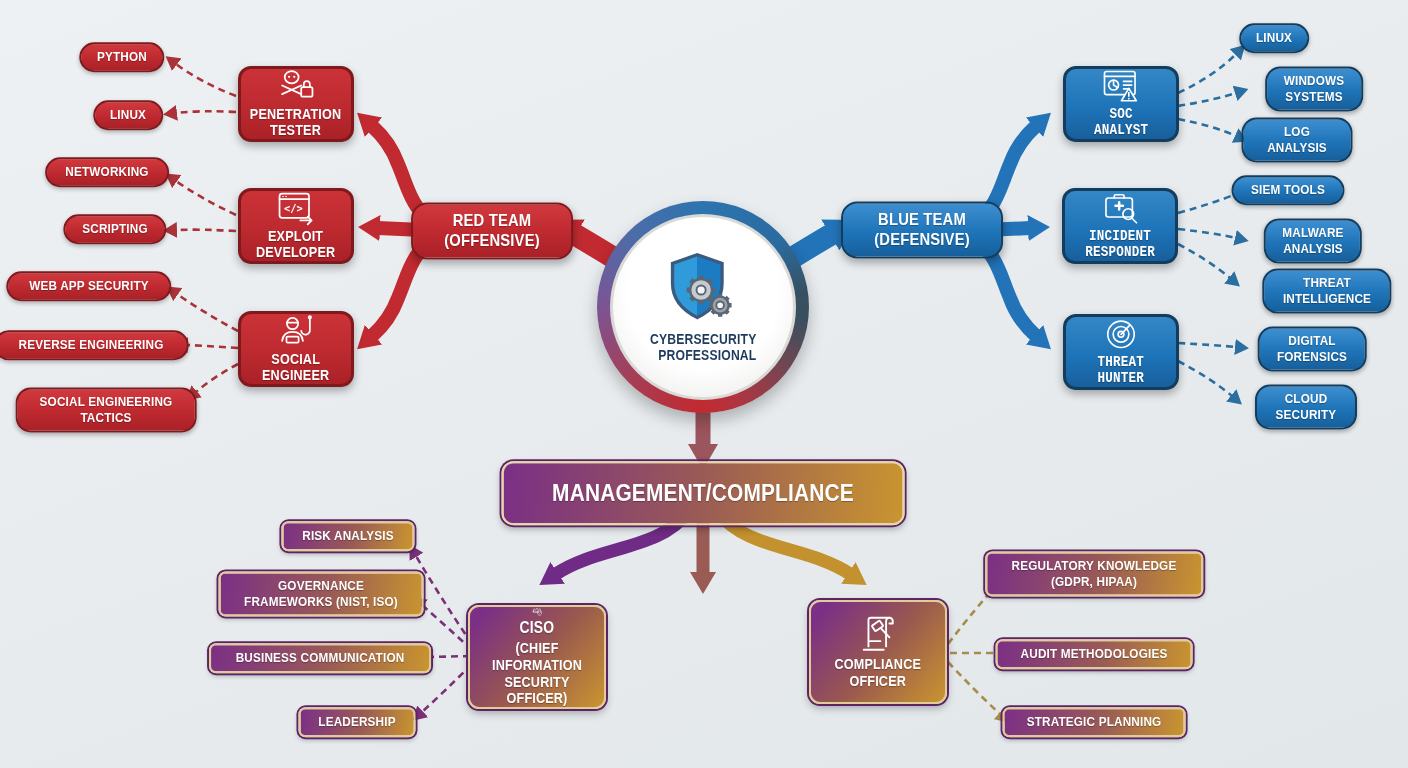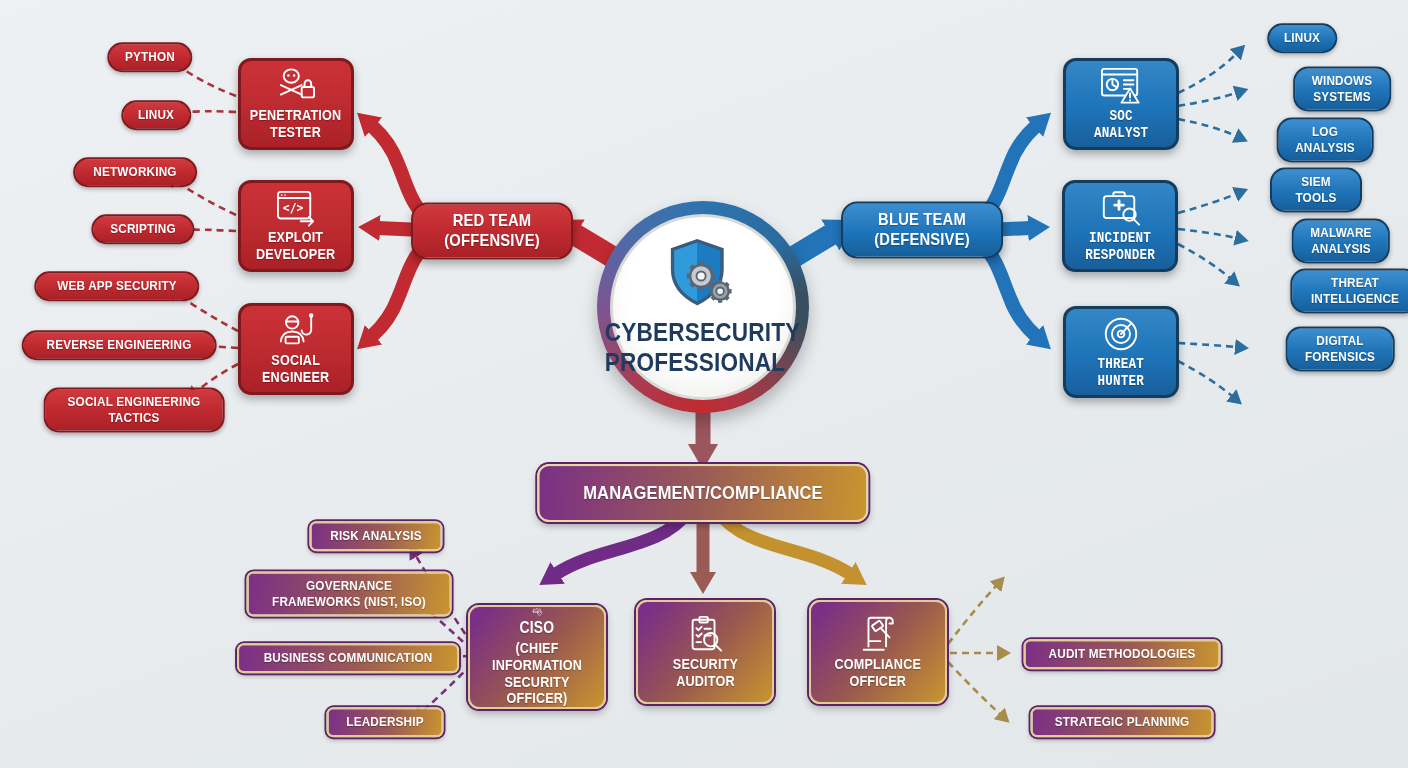--- a/index.html
+++ b/index.html
@@ -13,65 +13,65 @@
     position:absolute;transform:translate(-50%,-50%);
     display:flex;flex-direction:column;align-items:center;justify-content:center;
     color:#fff;font-weight:bold;text-align:center;box-sizing:border-box;
   }
   .cond{
     display:inline-block;transform:scaleX(.87);transform-origin:center;
     white-space:pre-line;line-height:1.15;letter-spacing:.2px;
     text-shadow:0 1px 1px rgba(0,0,0,.3);
   }
   
-  .pill{border-radius:15px;padding:5px 12px;font-size:13.5px;box-shadow:0 2px 4px rgba(0,0,0,.28);margin-left:28px;}
+  .pill{border-radius:15px;padding:5px 12px;font-size:13.5px;box-shadow:0 2px 4px rgba(0,0,0,.28);}
   .pill-red{background:linear-gradient(180deg,#d03a3f 0%,#c02a30 50%,#a92127 100%);border:2.5px solid #7e191e;}
   .pill-blue{background:linear-gradient(180deg,#3e8fd0 0%,#1e74b8 55%,#175f9b 100%);border:2.5px solid #143c5c;}
   .pill-pg{
     background:linear-gradient(100deg,#7b2f86 0%,#9a5b55 55%,#c9952f 100%);
     border:2px solid #e0cc96;box-shadow:0 0 0 2px #5e2366,0 2px 5px rgba(0,0,0,.28);
     border-radius:7px;
   }
   
-  .rolebox{width:116px;height:92px;border-radius:13px;font-size:14.5px;gap:2px;box-shadow:0 4px 8px rgba(0,0,0,.3);}
+  .rolebox{width:116px;height:76px;border-radius:13px;font-size:14.5px;gap:2px;box-shadow:0 4px 8px rgba(0,0,0,.3);}
   .rolebox-red{background:linear-gradient(180deg,#cb3238 0%,#bc2a2f 55%,#aa2127 100%);border:3px solid #7e191e;}
   .rolebox-blue{background:linear-gradient(180deg,#3487c6 0%,#1e74b8 55%,#185f9c 100%);border:3px solid #143c5c;font-family:Liberation Mono, monospace;}
   .rolebox-pg{
     width:138px;height:104px;border-radius:11px;
     background:linear-gradient(130deg,#7b2f86 8%,#99584f 52%,#c9952f 100%);
     border:2px solid #e0cc96;box-shadow:0 0 0 2px #5e2366,0 4px 8px rgba(0,0,0,.3);
   }
   .rolebox .cond{font-size:14.5px;}
   .sub{font-size:11.5px;margin-top:1px;}
   
   .teampill{border-radius:16px;font-size:17px;padding:7px 24px;box-shadow:0 4px 8px rgba(0,0,0,.3);}
   
   .mgmt{
-    border-radius:12px;font-size:19px;padding:16px 26px;
+    border-radius:12px;font-size:24px;padding:16px 26px;
     background:linear-gradient(95deg,#7b2f86 0%,#9a5b55 50%,#c9952f 100%);
     border:2px solid #e6d7a4;box-shadow:0 0 0 2px #5e2366,0 3px 7px rgba(0,0,0,.3);
   }
   
   .center-ring{
     position:absolute;left:703px;top:307px;transform:translate(-50%,-50%);
     width:212px;height:212px;border-radius:50%;
     background:conic-gradient(from -90deg,
       #7c5494 0deg,#4c6ca8 45deg,#2c74b0 90deg,#2a6ba0 140deg,
       #375061 172deg,#3a4f5e 188deg,#7a4450 220deg,#b13441 250deg,
       #c12a30 272deg,#a63e55 315deg,#7c5494 360deg);
     box-shadow:0 8px 16px rgba(0,0,0,.25);
   }
   .center-inner{
     position:absolute;left:13px;top:13px;width:186px;height:186px;border-radius:50%;
     background:radial-gradient(circle at 50% 42%,#ffffff 55%,#f2f2f1 78%,#dcdcda 100%);
     border:3px solid #d9d9d6;
     display:flex;flex-direction:column;align-items:center;justify-content:center;gap:2px;
     box-sizing:border-box;
   }
-  .center-title{color:#1e3b5e;font-weight:bold;font-size:26px;text-align:left;}
+  .center-title{color:#1e3b5e;font-weight:bold;font-size:14px;text-align:right;}
   .center-title .cond{text-shadow:none;line-height:1.12;}
   .icon{display:block;}
 </style>
 </head>
 <body>
 
 <div class="canvas">
 
   <svg class="connectors">
     <defs>
@@ -332,50 +332,40 @@
     </div>
   <div class="node pill pill-blue" style="left:1313px;top:241px">
       <span class="cond">MALWARE ANALYSIS</span>
     </div>
   <div class="node pill pill-blue" style="left:1327px;top:291px">
       <span class="cond">THREAT INTELLIGENCE</span>
     </div>
   <div class="node pill pill-blue" style="left:1312px;top:349px">
       <span class="cond">DIGITAL FORENSICS</span>
     </div>
+  <div class="node pill pill-blue" style="left:1306px;top:407px">
+      <span class="cond">CLOUD SECURITY</span>
+    </div>
 
   <div class="node mgmt" style="left:703px;top:493px">
     <span class="cond">MANAGEMENT/COMPLIANCE</span>
   </div>
 
   <div class="node rolebox rolebox-pg" style="left:537px;top:657px">
     <svg class="icon" width="48" height="38" viewBox="0 0 50 42">
       <g fill="none" stroke="#fff" stroke-width="2" stroke-linecap="round" stroke-linejoin="round">
         <path d="M9,18 L12,7 L19,13 L25,4 L31,13 L38,7 L41,18"></path>
         <rect x="8" y="18" width="24" height="5" rx="1"></rect>
         <path d="M36,17 l9,3 v5.5 c0,5.5 -4,8.5 -9,10.5 c-5,-2 -9,-5 -9,-10.5 V20 Z"></path>
         <path d="M32.5,25 l2.6,2.6 l4.6,-4.6"></path>
       </g>
     </svg>
     <span class="cond" style="font-size:16px">CISO</span>
     <span class="cond sub">(CHIEF INFORMATION
 SECURITY OFFICER)</span>
-  </div>
-  <div class="node rolebox rolebox-pg" style="left:705px;top:652px">
-    <svg class="icon" width="46" height="40" viewBox="0 0 48 42">
-      <g fill="none" stroke="#fff" stroke-width="2" stroke-linecap="round" stroke-linejoin="round">
-        <rect x="11" y="6" width="23" height="31" rx="2.5"></rect>
-        <rect x="18" y="3" width="9" height="6" rx="1.5"></rect>
-        <path d="M15,15 l2,2 l3.5,-3.5 M23.5,15.5 H30 M15,22 l2,2 l3.5,-3.5 M23.5,22.5 H30 M15,29.5 H20"></path>
-        <circle cx="30" cy="27" r="7"></circle>
-        <path d="M35,32.5 L41,38.5"></path>
-      </g>
-    </svg>
-    <span class="cond">SECURITY
-AUDITOR</span>
   </div>
   <div class="node rolebox rolebox-pg" style="left:878px;top:652px">
     <svg class="icon" width="46" height="40" viewBox="0 0 48 42">
       <g fill="none" stroke="#fff" stroke-width="2" stroke-linecap="round" stroke-linejoin="round">
         <path d="M14,34 V6.5 a2.5,2.5 0 0 1 2.5,-2.5 H36 a3.5,3.5 0 0 0 -3.5,3.5 V34"></path>
         <path d="M36,4 a3.5,3.5 0 0 1 3.5,3.5 V10 H36"></path>
         <path d="M9,37.5 H30"></path>
         <rect x="18.5" y="9" width="10" height="7" rx="1" transform="rotate(-35 23.5 12.5)"></rect>
         <path d="M27.5,15.5 L36,24.5"></path>
         <path d="M15.5,28.5 h11"></path>
@@ -392,20 +382,24 @@
       <span class="cond">GOVERNANCE
 FRAMEWORKS (NIST, ISO)</span>
     </div>
   <div class="node pill pill-pg" style="left:320px;top:658px">
       <span class="cond">BUSINESS COMMUNICATION</span>
     </div>
   <div class="node pill pill-pg" style="left:357px;top:722px">
       <span class="cond">LEADERSHIP</span>
     </div>
 
+  <div class="node pill pill-pg" style="left:1094px;top:574px">
+      <span class="cond">REGULATORY KNOWLEDGE
+(GDPR, HIPAA)</span>
+    </div>
   <div class="node pill pill-pg" style="left:1094px;top:654px">
       <span class="cond">AUDIT METHODOLOGIES</span>
     </div>
   <div class="node pill pill-pg" style="left:1094px;top:722px">
       <span class="cond">STRATEGIC PLANNING</span>
     </div>
 
 </div>
 
 </body></html>

